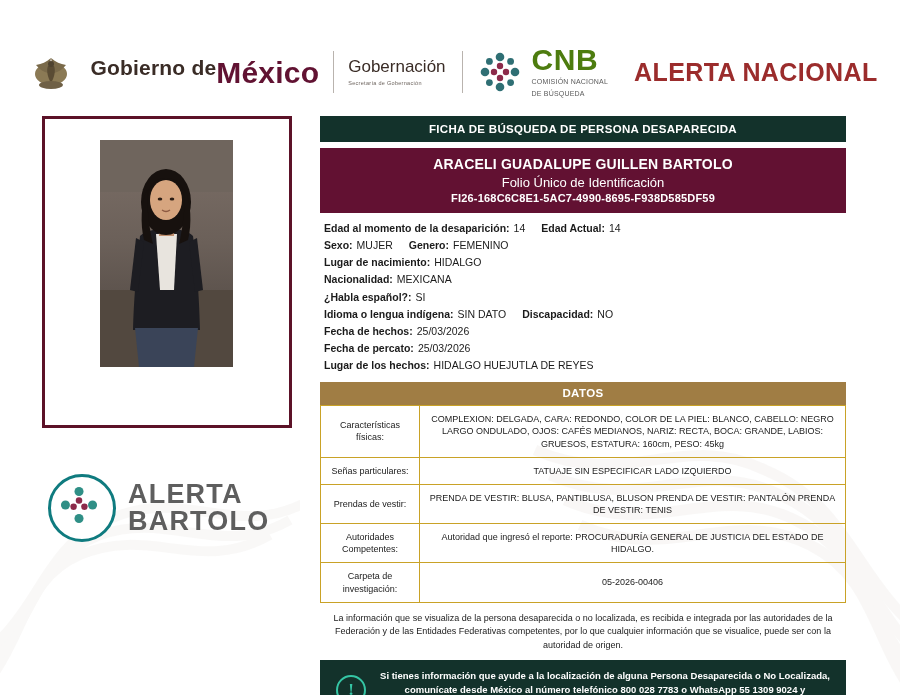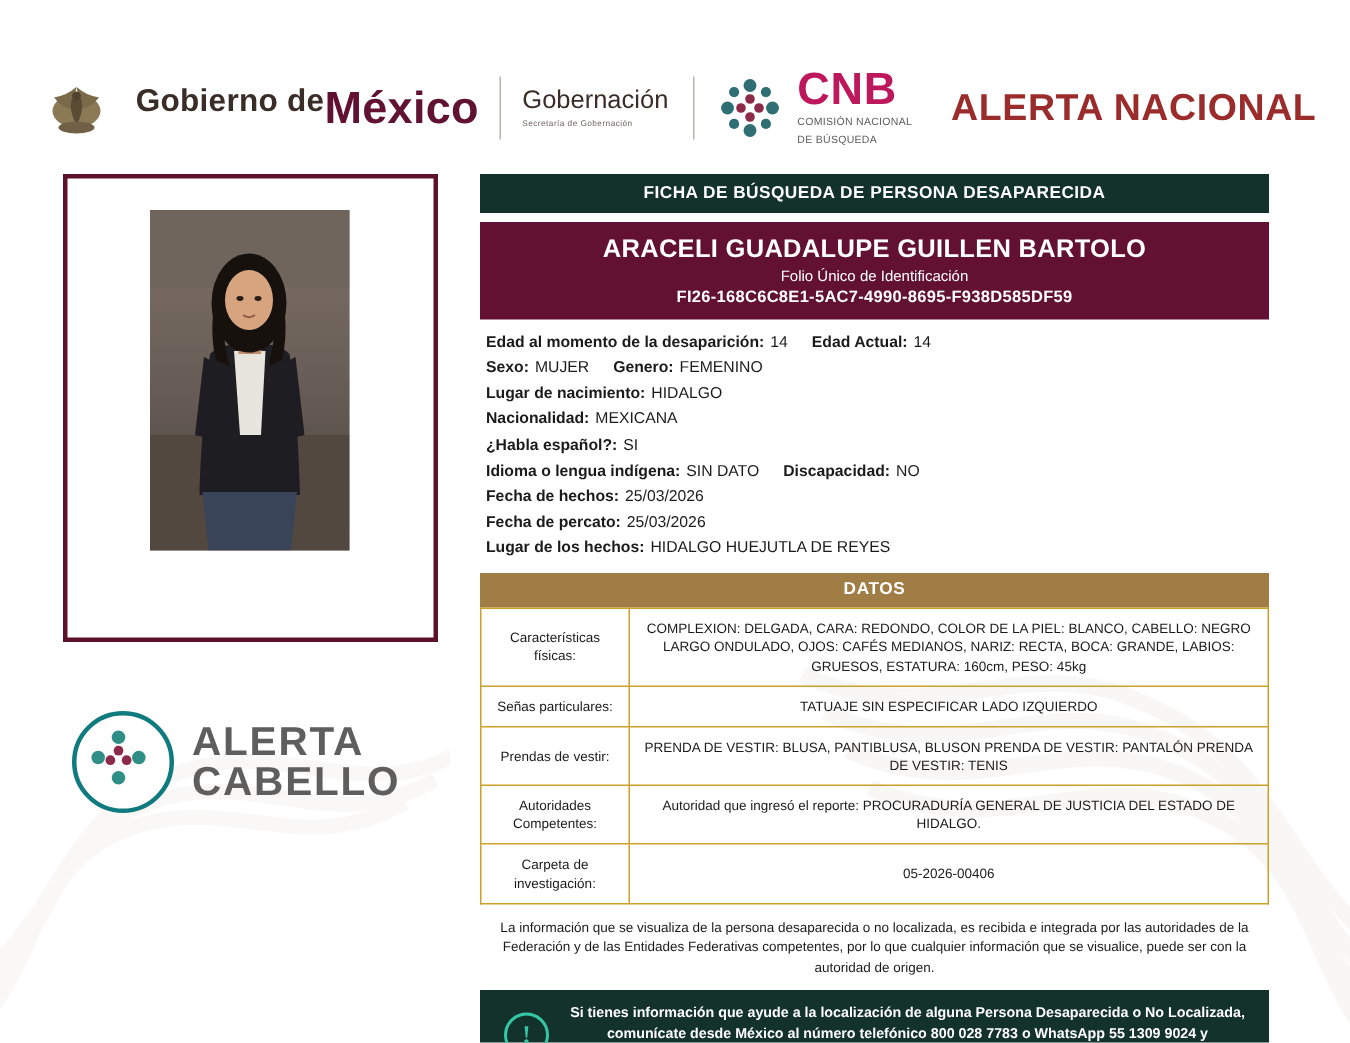--- a/index.html
+++ b/index.html
@@ -94,21 +94,21 @@
     margin-right: 9px;
   }
   .cnb-block {
     display: flex;
     flex-direction: column;
     line-height: 1;
   }
   .cnb-title {
     font-size: 30px;
     font-weight: bold;
-    color: #be185d;
+    color: #4d7c0f;
     letter-spacing: .5px;
   }
   .cnb-sub {
     font-size: 7px;
     color: #5b5b5b;
     margin-top: 3px;
     letter-spacing: .2px;
     line-height: 1.25;
   }
   .alerta-nacional-title {
@@ -193,26 +193,26 @@
     padding: 7px 8px 7px;
   }
   .bar-name {
     background: #621132;
     color: #ffffff;
     text-align: center;
     padding: 8px 0 9px;
     margin-top: 6px;
   }
   .bar-name .nm {
-    font-size: 17px;
+    font-size: 14px;
     font-weight: bold;
     letter-spacing: .2px;
   }
   .bar-name .fl {
-    font-size: 10px;
+    font-size: 13px;
     margin-top: 3px;
   }
   .bar-name .folio {
     font-size: 11px;
     font-weight: bold;
     margin-top: 2px;
     letter-spacing: .2px;
   }
 
   .fields {
@@ -435,21 +435,21 @@
         </g>
         <g fill="#8c2a4a">
           <circle cx="31" cy="26" r="3.6"></circle>
           <circle cx="25" cy="33" r="3.6"></circle>
           <circle cx="37" cy="33" r="3.6"></circle>
         </g>
       </svg>
     </div>
     <div class="badge-text">
       <div class="badge-l1">ALERTA</div>
-      <div class="badge-l2">CABELLO</div>
+      <div class="badge-l2">BARTOLO</div>
     </div>
   </div>
 
   <div class="right">
 
     <div class="bar-ficha">FICHA DE BÚSQUEDA DE PERSONA DESAPARECIDA</div>
 
     <div class="bar-name">
       <div class="nm">ARACELI GUADALUPE GUILLEN BARTOLO</div>
       <div class="fl">Folio Único de Identificación</div>

